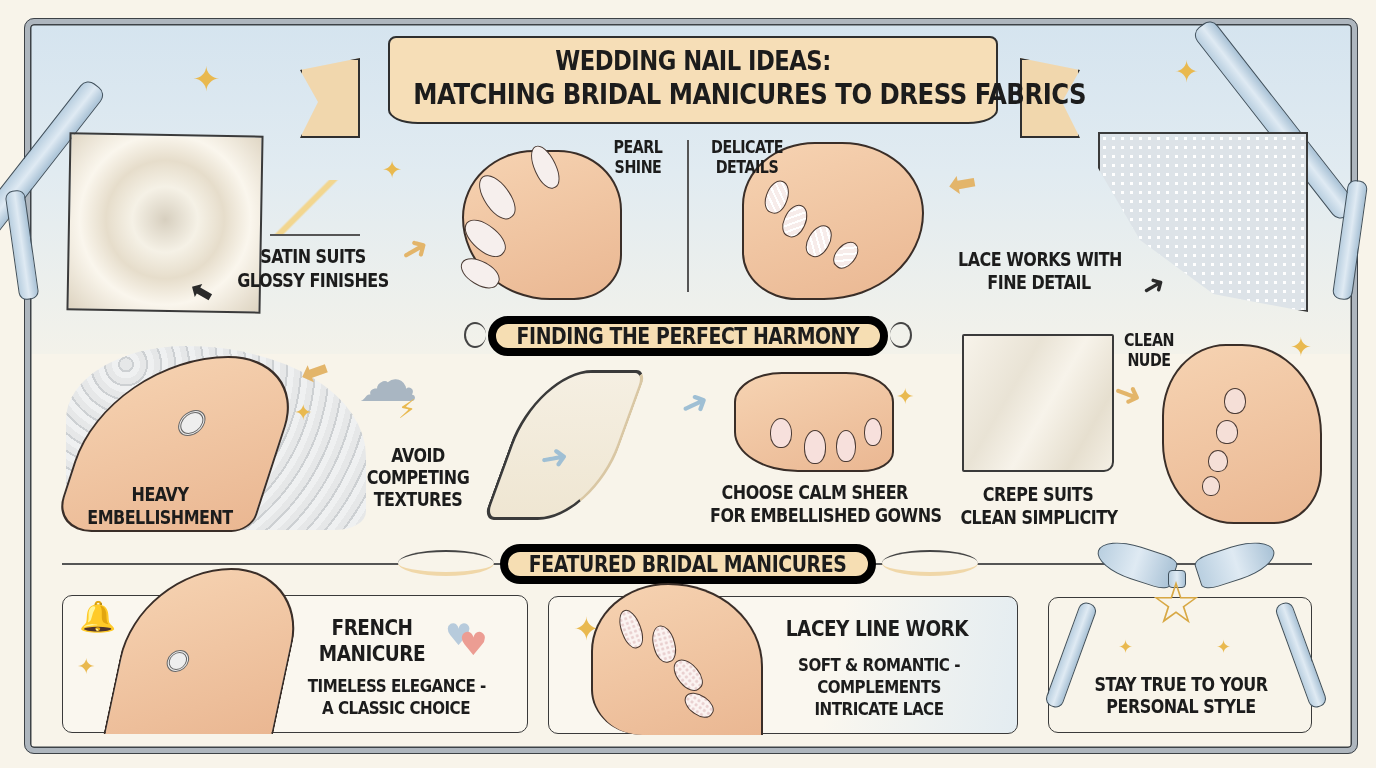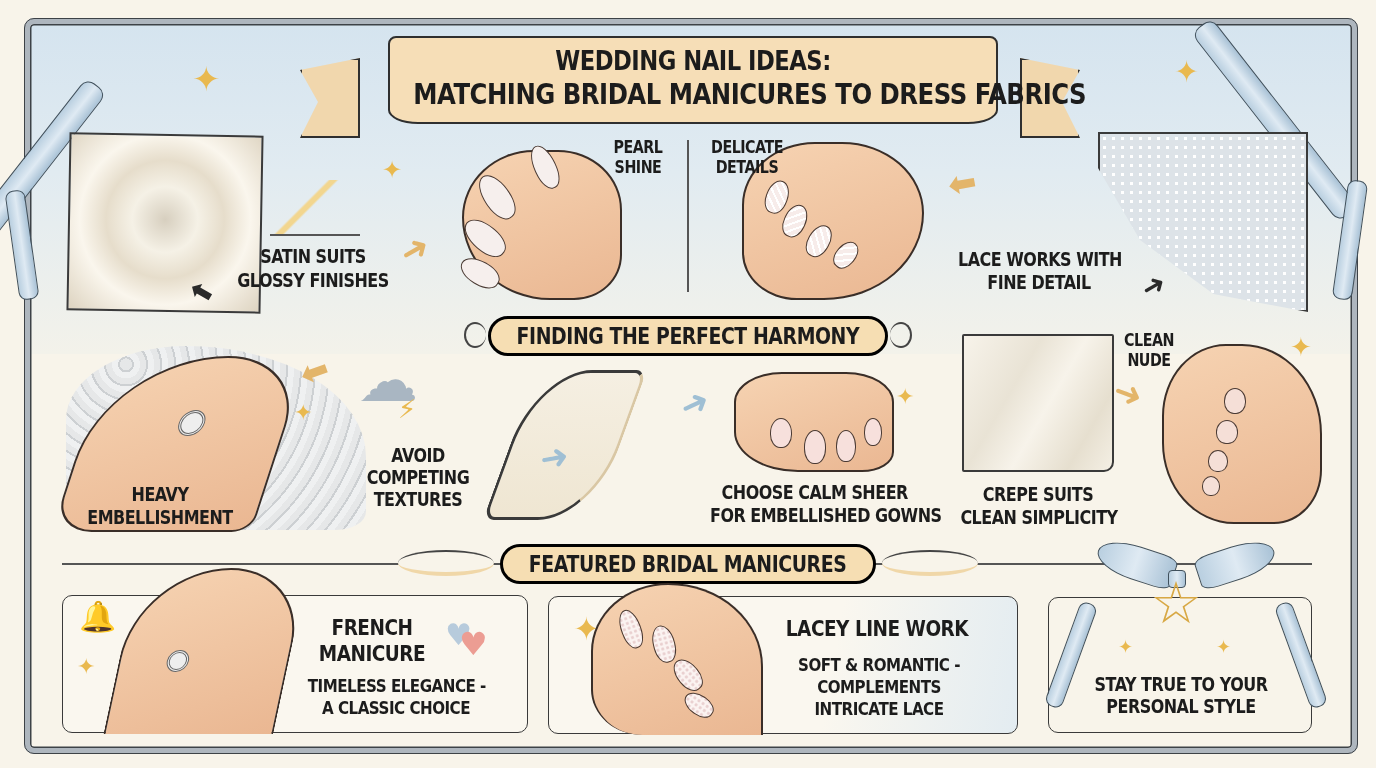--- a/index.html
+++ b/index.html
@@ -41,21 +41,21 @@
   .banner {
     position: absolute; left: 388px; top: 36px; width: 610px; height: 88px;
     background: #f6deb7;
     border: 2px solid #2f2f2f;
     border-radius: 8px 8px 30px 30px / 8px 8px 14px 14px;
   }
   .banner-tail {
     position: absolute; top: 58px; width: 60px; height: 80px; background: #f1d7ad; border: 2px solid #2f2f2f;
   }
   .pill {
-    position: absolute; background: #f6deb3; border: 3px solid #000000; border-radius: 22px;
+    position: absolute; background: #f6deb3; border: 8px solid #000000; border-radius: 22px;
     display: flex; align-items: center; justify-content: center;
   }
   .pill span {
     font-weight: bold; text-transform: uppercase; font-size: 23px;
     transform: scaleX(0.82); white-space: nowrap; letter-spacing: -0.5px; color: #1c1c1c;
   }
   .card {
     position: absolute; border: 1.5px solid #3a3a3a; border-radius: 10px; background: #faf7ef;
   }
   .hand {

